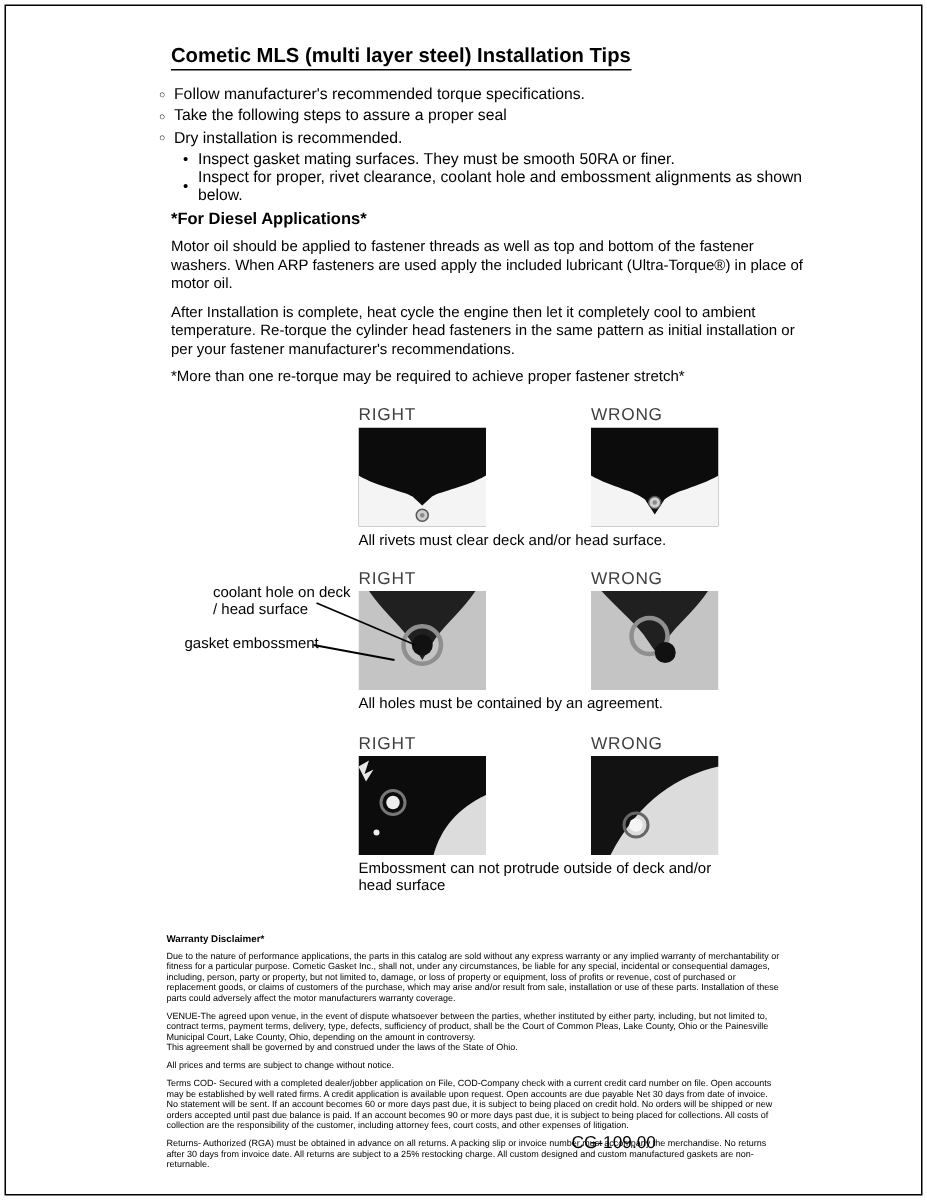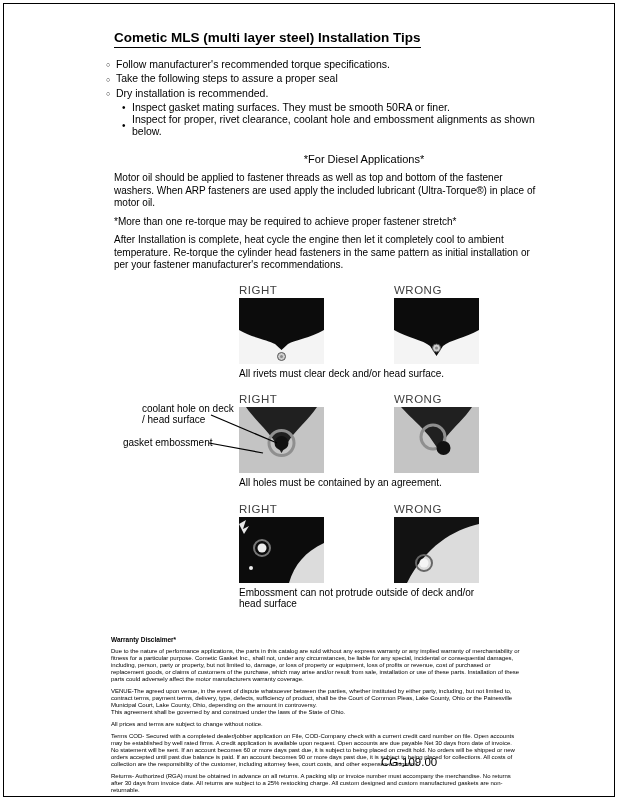--- a/index.html
+++ b/index.html
@@ -12,21 +12,21 @@
   .title { display:inline-block; margin-left:8px; margin-bottom:9px;
            font-size:13.5px; font-weight:bold; border-bottom:1.5px solid #000; padding-bottom:2px; }
 
   .tip-row { display:flex; align-items:center; line-height:11.5px; width:440px; }
   .tip-row .mk { width:10px; flex:0 0 10px; text-align:left; }
   .mk-circle::before { content:"○"; font-size:7px; position:relative; top:-1px; }
   .mk-dot::before { content:"•"; font-size:10px; position:relative; top:-1px; }
   .tip-text { font-size:10.5px; }
   .sub { margin-left:16px; }
 
-  .sec-head { margin:16px 0 7px 8px; font-size:11px; font-weight:normal;text-align:center; }
+  .sec-head { margin:4px 0 7px 8px; font-size:11px; font-weight:bold; }
   .para { margin:0 0 6px 8px; width:424px; font-size:10px; line-height:12.5px; }
 
   .figure { position:relative; width:240px; margin-left:133px; }
   .fig1 { margin-top:12px; }
   .fig2 { margin-top:14px; }
   .fig3 { margin-top:14px; }
   .flabels { display:flex; height:14px; }
   .flabel { width:85px; text-align:left; font-size:11.5px; color:#3f3f3f; letter-spacing:0.5px; }
   .fgap { width:70px; }
   .fpanels { display:flex; }
@@ -73,22 +73,22 @@
           <span class="tip-text">Inspect gasket mating surfaces.  They must be smooth 50RA or finer.</span>
         </div>
         <div class="tip-row sub">
           <span class="mk mk-dot"></span>
           <span class="tip-text">Inspect for proper, rivet clearance, coolant hole and embossment alignments as shown below.</span>
         </div>
       </div>
 
       <h2 class="sec-head">*For Diesel Applications*</h2>
       <p class="para">Motor oil should be applied to fastener threads as well as top and bottom of the fastener washers. When ARP fasteners are used apply the included lubricant (Ultra-Torque®) in place of motor oil.</p>
+      <p class="para">After Installation is complete, heat cycle the engine then let it completely cool to ambient temperature. Re-torque the cylinder head fasteners in the same pattern as initial installation or per your fastener manufacturer's recommendations.</p>
       <p class="para">*More than one re-torque may be required to achieve proper fastener stretch*</p>
-      <p class="para">After Installation is complete, heat cycle the engine then let it completely cool to ambient temperature. Re-torque the cylinder head fasteners in the same pattern as initial installation or per your fastener manufacturer's recommendations.</p>
 
       
       <div class="figure fig1">
         <div class="flabels">
           <span class="flabel">RIGHT</span>
           <span class="fgap"></span>
           <span class="flabel">WRONG</span>
         </div>
         <div class="fpanels">
           <svg class="fpanel" viewBox="0 0 170 132">

